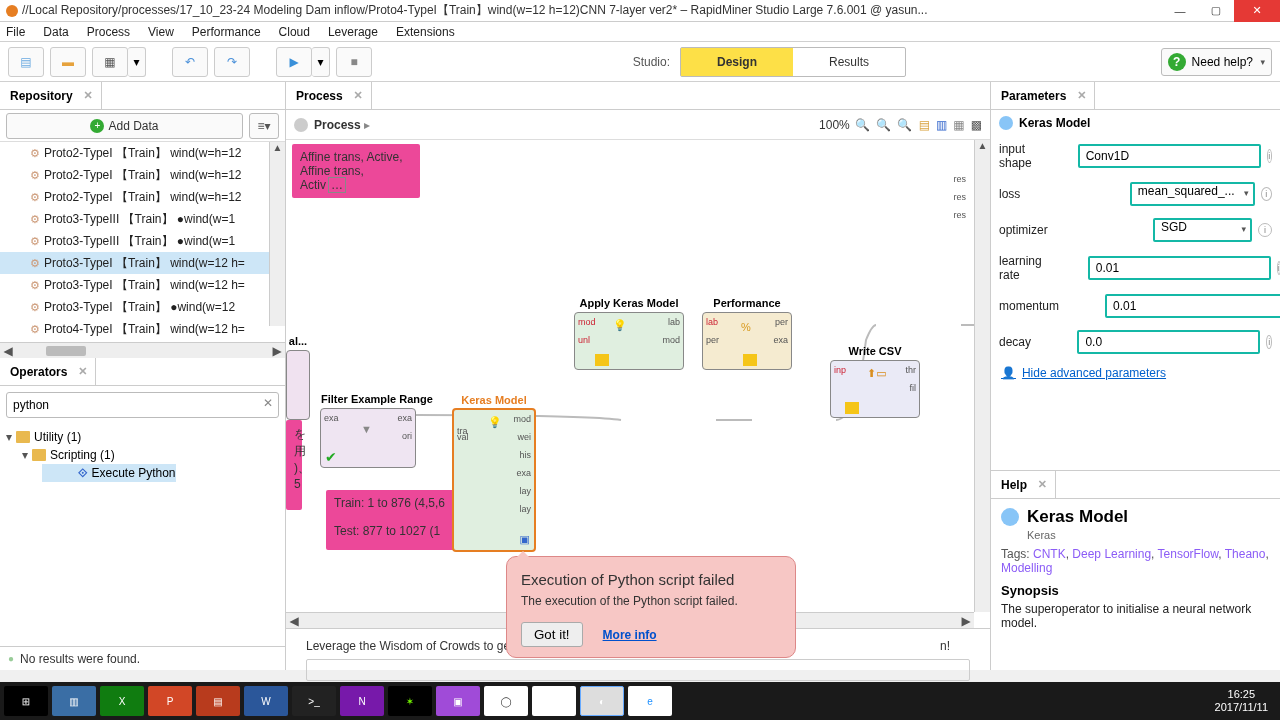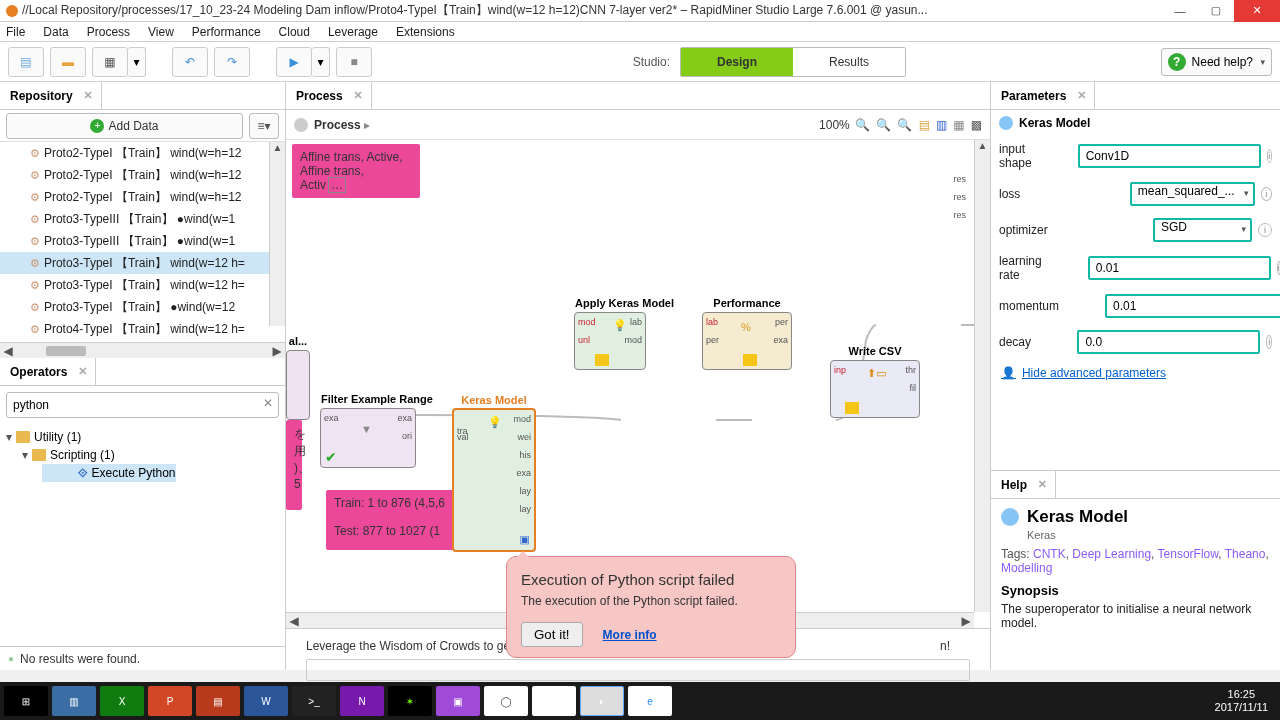--- a/index.html
+++ b/index.html
@@ -18,21 +18,21 @@
 .menubar span { margin-right: 18px; color: #222; }
 
 
 .toolbar { height: 40px; background: #fff; display: flex; align-items: center; padding: 0 8px; border-bottom: 1px solid #d0d0d0; }
 .tbtn { width: 36px; height: 30px; border: 1px solid #ccc; border-radius: 3px; margin-right: 6px; display: flex; align-items: center; justify-content: center; background: #fafafa; }
 .tbtn.dd { width: 18px; border-left: none; margin-left: -6px; }
 .toolbar .spacer { width: 20px; }
 .view-label { margin-left: auto; margin-right: 10px; color: #555; font-size: 12px; }
 .view-tabs { display: flex; border: 1px solid #bbb; border-radius: 2px; }
 .view-tab { width: 112px; height: 28px; display: flex; align-items: center; justify-content: center; font-size: 12px; color: #333; }
-.view-tab.active { background: #84cc16; font-weight: 600; }
+.view-tab.active { background: #fde047; font-weight: 600; }
 .help-btn { margin-left: auto; border: 1px solid #bbb; border-radius: 3px; padding: 4px 18px 4px 6px; display: flex; align-items: center; background: #fafafa; position: relative; }
 .help-btn .q { width: 18px; height: 18px; border-radius: 50%; background: #3a3; color: #fff; display: flex; align-items: center; justify-content: center; margin-right: 6px; font-weight: bold; }
 .help-btn::after { content: "▾"; position: absolute; right: 6px; font-size: 9px; color: #555; }
 
 
 .main { display: flex; height: 588px; }
 .leftcol { width: 286px; display: flex; flex-direction: column; border-right: 1px solid #ccc; }
 .centercol { flex: 1; display: flex; flex-direction: column; position: relative; }
 .rightcol { width: 290px; display: flex; flex-direction: column; border-left: 1px solid #ccc; }
 
@@ -324,21 +324,21 @@
         <span class="port" style="position:absolute;right:3px;top:4px">mod</span>
         <span class="port" style="position:absolute;right:3px;top:22px">wei</span>
         <span class="port" style="position:absolute;right:3px;top:40px">his</span>
         <span class="port" style="position:absolute;right:3px;top:58px">exa</span>
         <span class="port" style="position:absolute;right:3px;top:76px">lay</span>
         <span class="port" style="position:absolute;right:3px;top:94px">lay</span>
         <span style="position:absolute;left:34px;top:6px;color:#88c5f7">💡</span>
         <span style="position:absolute;right:4px;bottom:4px;color:#36c">▣</span>
       </div>
 
-      <div class="op" style="left:288px;top:172px;width:72px;height:58px;background:#e0efe0">
+      <div class="op" style="left:288px;top:172px;width:110px;height:58px;background:#e0efe0">
         <div class="hdr">Apply Keras Model</div>
         <span class="port" style="position:absolute;left:3px;top:4px;color:#c23">mod</span>
         <span class="port" style="position:absolute;left:3px;top:22px;color:#c23">unl</span>
         <span class="port" style="position:absolute;right:3px;top:4px">lab</span>
         <span class="port" style="position:absolute;right:3px;top:22px">mod</span>
         <span style="position:absolute;left:38px;top:6px;color:#d9b74f">💡</span>
         <div class="warn" style="left:20px;bottom:3px"></div>
       </div>
 
       <div class="op" style="left:416px;top:172px;width:90px;height:58px;background:#f5ebd0">

